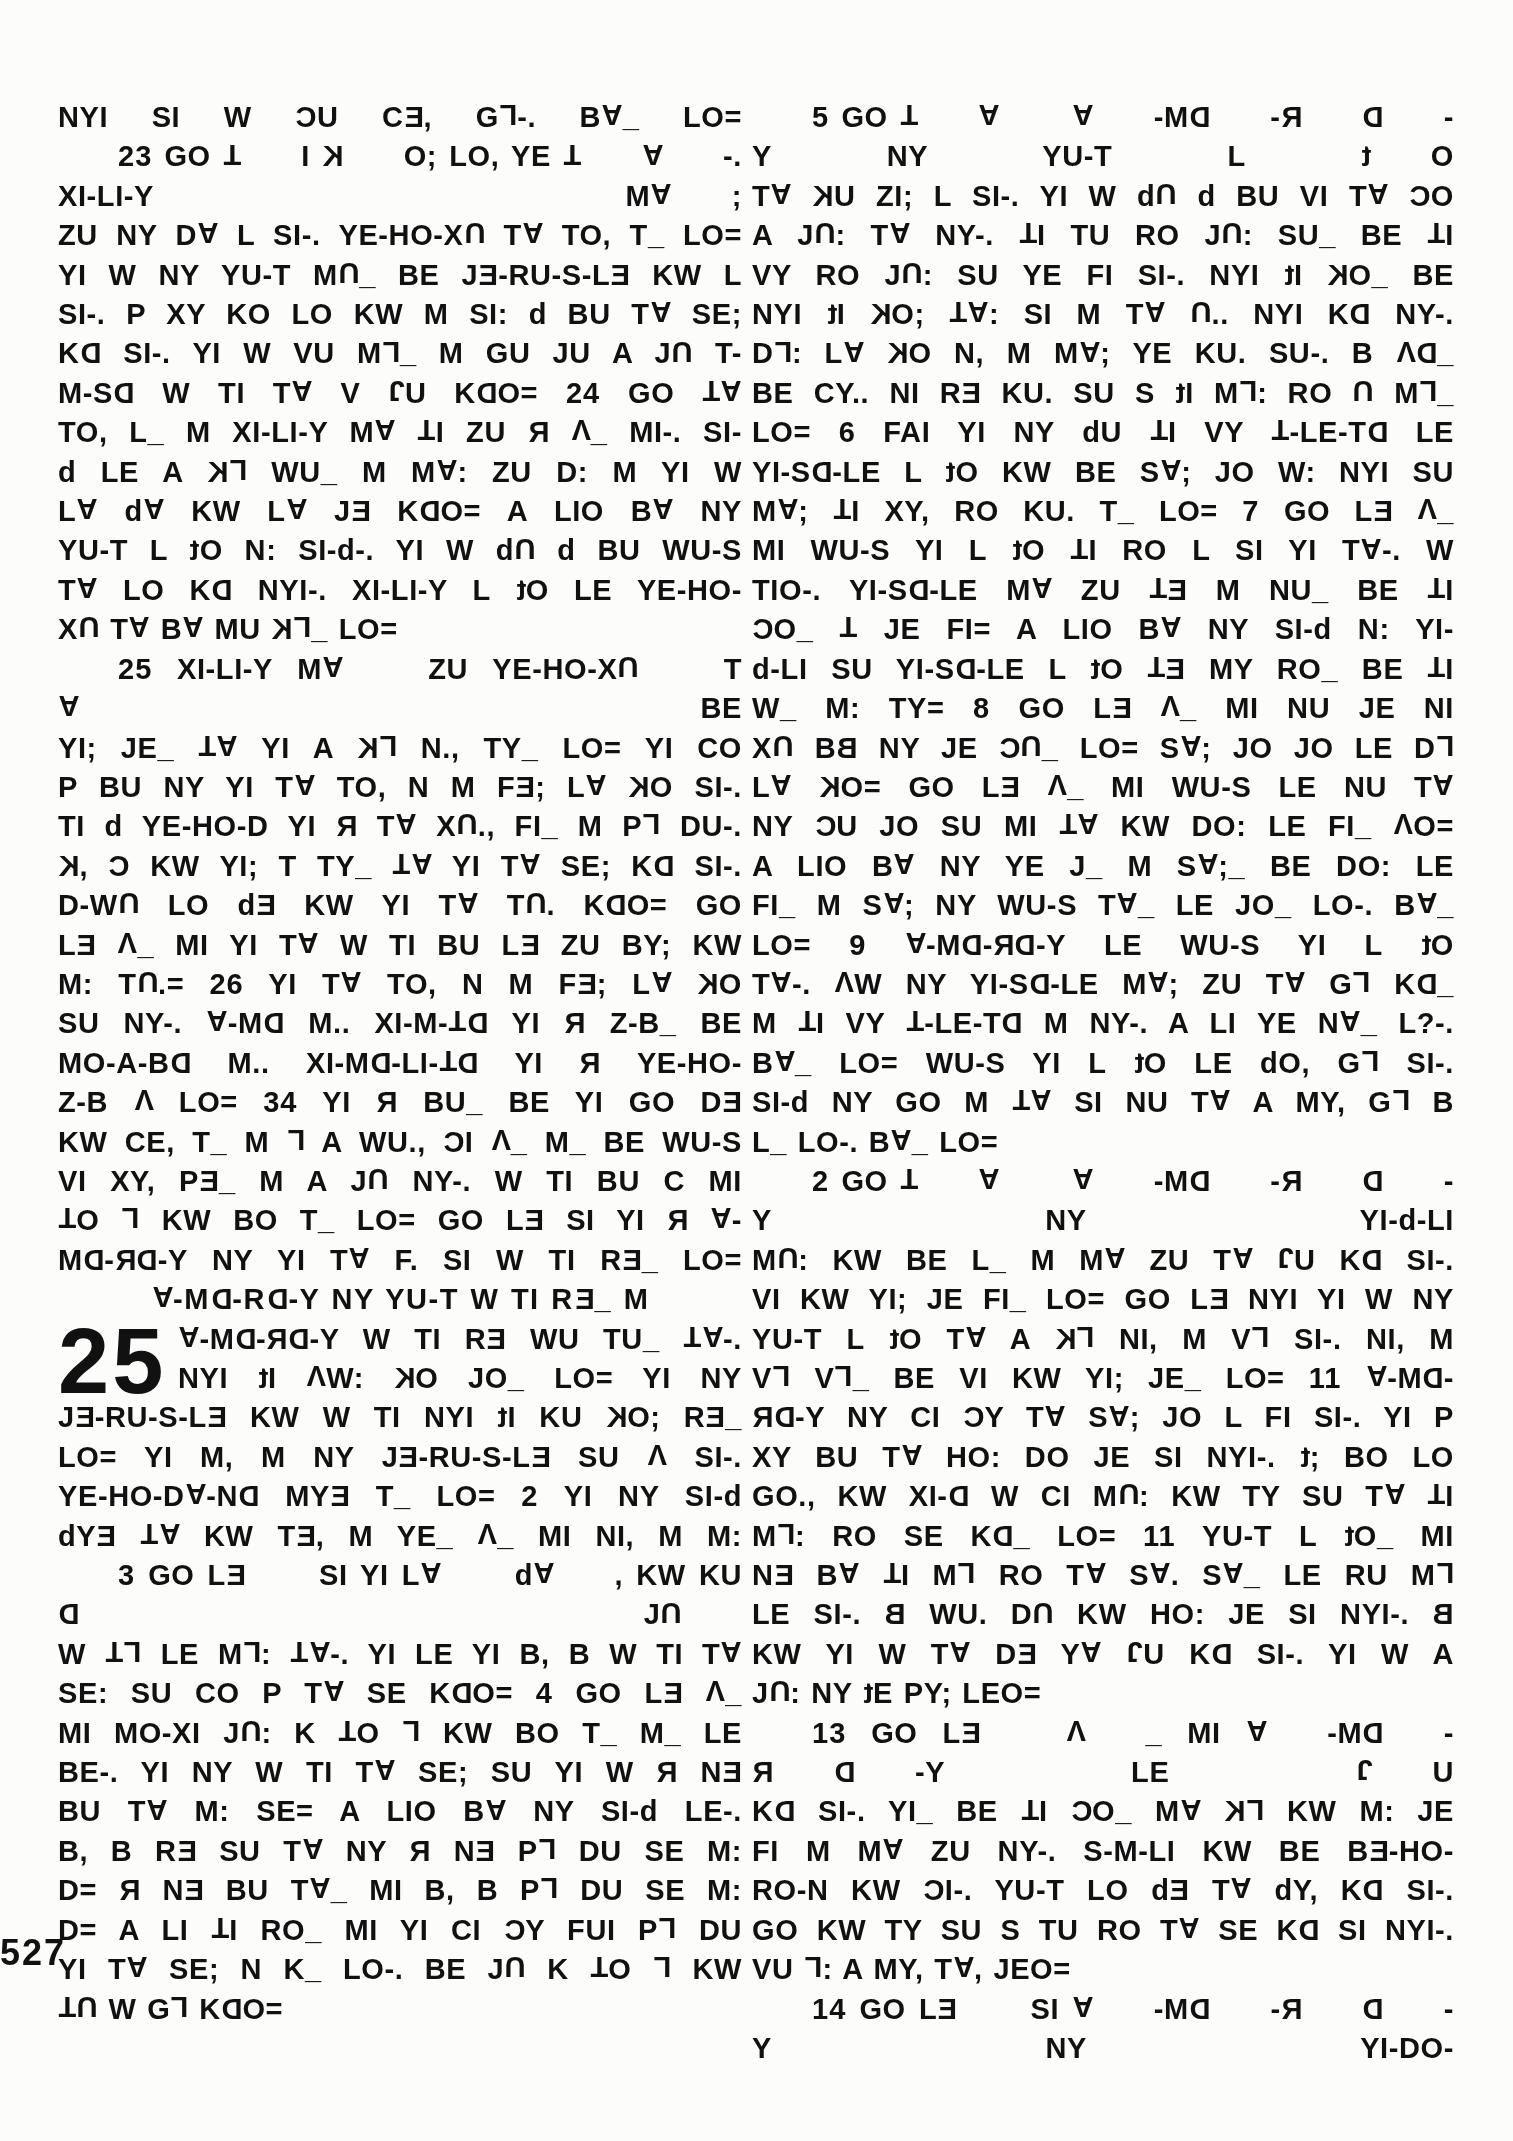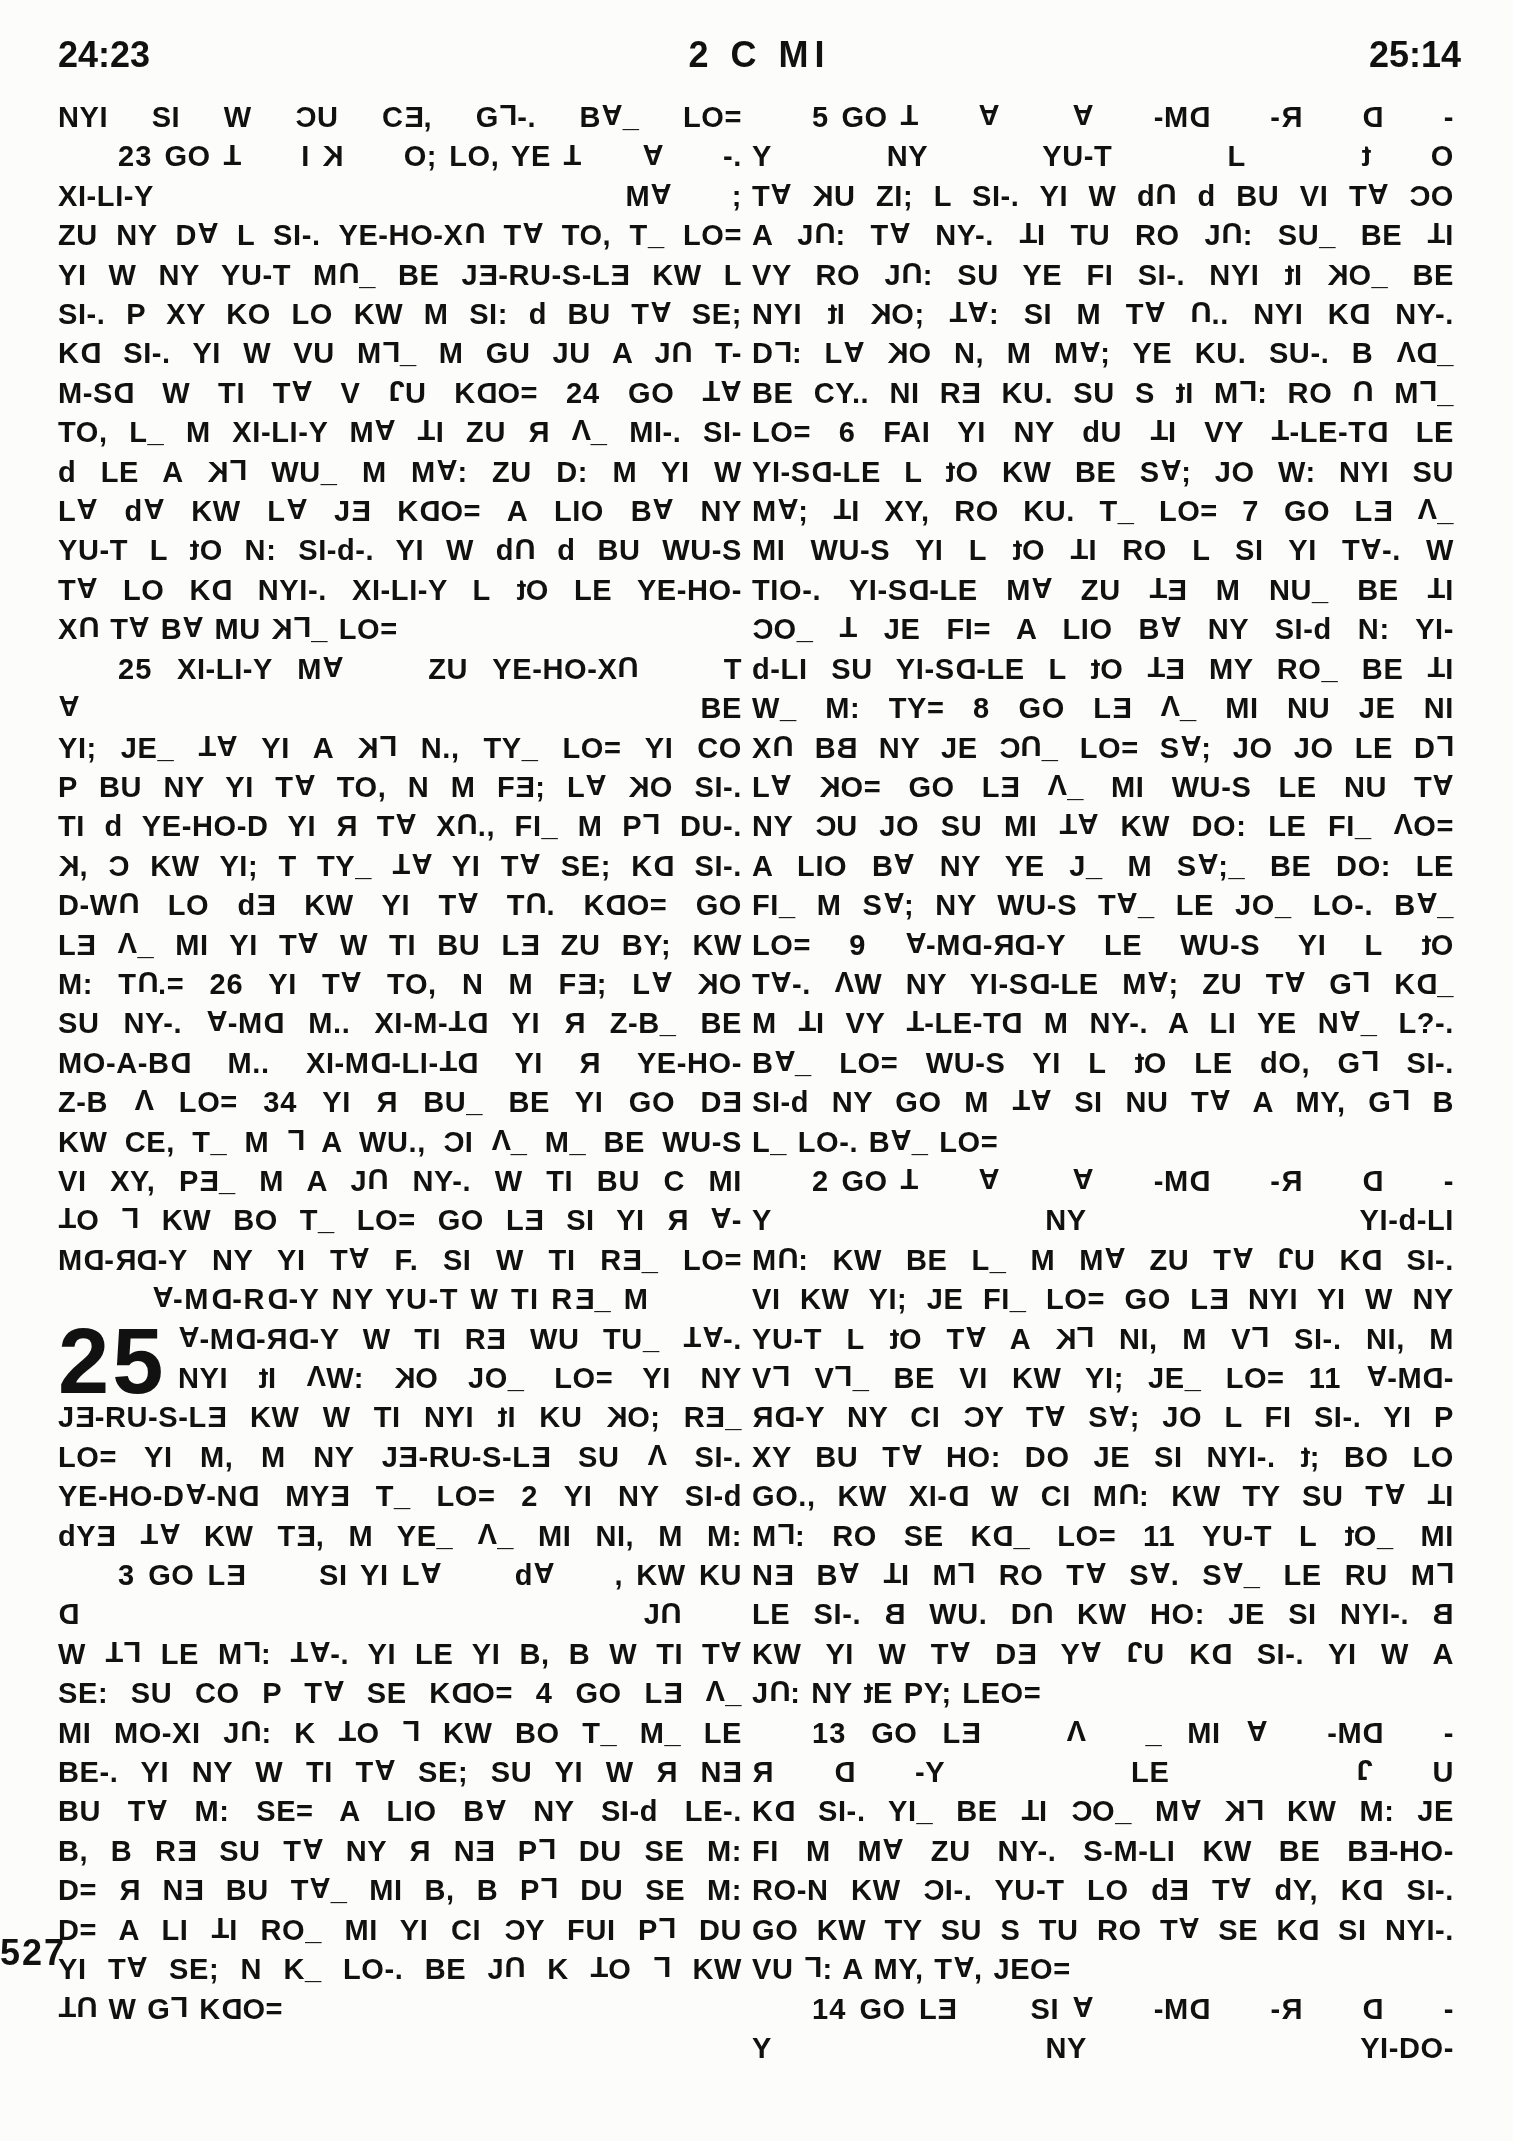--- a/index.html
+++ b/index.html
@@ -25,25 +25,20 @@
   .chapter-block{position:relative;}
   .chap-num{position:absolute;left:0;top:1px;font-size:92px;line-height:80px;
             font-weight:900;letter-spacing:3px;}
   .chap-lines{margin-left:120px;}
   .ftr{position:absolute;top:1932px;left:0;width:100%;text-align:left;font-size:36px;letter-spacing:2px;}
 </style>
 </head>
 <body>
 
 <div class="page">
-  <div class="hdr">
-    <span class="hl">24:23</span>
-    <span class="hc">2 C MI</span>
-    <span class="hr">25:14</span>
-  </div>
   <div class="cols">
     <div class="col left" id="col-left">
         <div class="line">NYI SI W <span class="g fx">C</span>U C<span class="g fx">E</span>, G<span class="g r2">L</span>-. B<span class="g r2">A</span>_ LO=</div>
         <div class="line indent"><b class="v">23</b> GO <span class="g r2">T</span>I <span class="g fx">K</span>O; LO, YE <span class="g r2">T</span><span class="g r2">A</span>-. XI-LI-Y M<span class="g r2">A</span>;</div>
         <div class="line">ZU NY D<span class="g r2">A</span> L SI-. YE-HO-X<span class="g r2">U</span> T<span class="g r2">A</span> TO, T_ LO=</div>
         <div class="line">YI W NY YU-T M<span class="g r2">U</span>_ BE J<span class="g fx">E</span>-RU-S-L<span class="g fx">E</span> KW L</div>
         <div class="line">SI-. P XY KO LO KW M SI: d BU T<span class="g r2">A</span> SE;</div>
         <div class="line">K<span class="g fx">D</span> SI-. YI W VU M<span class="g r2">L</span>_ M GU JU A J<span class="g r2">U</span> T-</div>
         <div class="line">M-S<span class="g fx">D</span> W TI T<span class="g r2">A</span> V <span class="g r2">J</span>U K<span class="g fx">D</span>O= <b class="v">24</b> GO <span class="g r2">T</span><span class="g r2">A</span></div>
         <div class="line">TO, L_ M XI-LI-Y M<span class="g r2">A</span> <span class="g r2">T</span>I ZU <span class="g fx">R</span> <span class="g r2">V</span>_ MI-. SI-</div>

